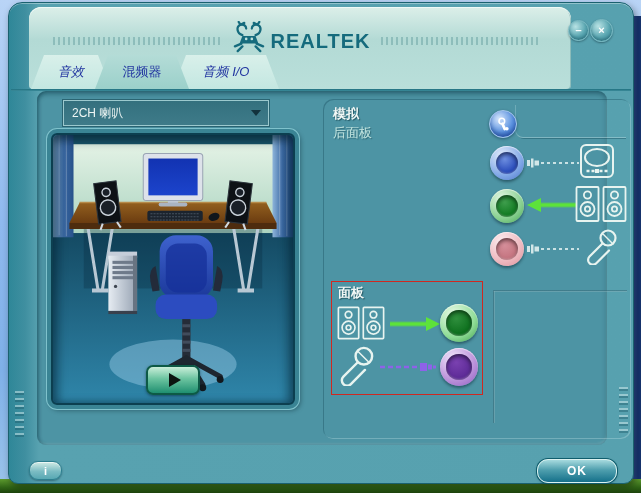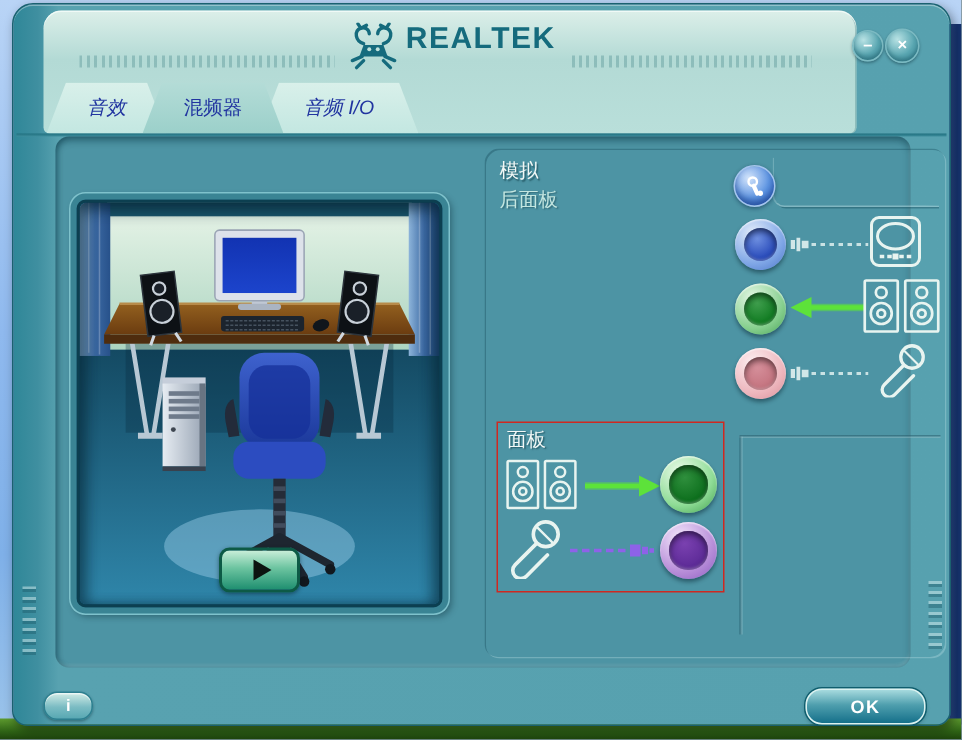--- a/index.html
+++ b/index.html
@@ -18,21 +18,21 @@
        border:1px solid #1a616f;border-radius:14px 14px 10px 10px;
        box-shadow:2px 3px 7px rgba(0,0,0,.4), inset 0 1px 0 rgba(255,255,255,.35);}
   .titlebar{position:absolute;left:20px;top:4px;width:542px;height:82px;
        background:linear-gradient(180deg,#dcefe9 0%,#b3dad5 40%,#b9dfda 100%);
        border-radius:12px 12px 4px 4px;
        box-shadow:inset 0 1px 0 #f0faf7, inset -1px 0 0 rgba(20,90,100,.25);}
   .titlebar .dots{position:absolute;top:30px;height:8px;
        background:repeating-linear-gradient(90deg,rgba(110,165,165,.55) 0 2px,transparent 2px 5px);}
   .dots.l{left:24px;width:170px;} .dots.r{right:30px;width:160px;}
   .brand{position:absolute;left:0;right:0;top:8px;height:38px;display:flex;
-       align-items:flex-start;justify-content:center;gap:3px;}
+       align-items:flex-end;justify-content:center;gap:3px;}
   .brand-text{font-size:20px;font-weight:bold;letter-spacing:1px;color:var(--brand-teal,#156b7d);}
   .winbtn{position:absolute;width:19px;height:19px;border-radius:50%;
        background:radial-gradient(circle at 35% 30%,#b8e2e4,#5aa7b2 55%,#3b8c9d);
        border:1px solid #7cbac2;color:#fff;font-size:11px;font-weight:bold;
        display:flex;align-items:center;justify-content:center;line-height:1;
        box-shadow:0 1px 2px rgba(0,30,40,.4), inset 0 -2px 3px rgba(0,50,60,.35);cursor:default;}
   .btn-min{left:559px;top:17px;} .btn-close{left:581px;top:16px;width:21px;height:21px;}
   
   .tab{position:absolute;top:52px;height:34px;display:flex;align-items:center;justify-content:center;
        clip-path:polygon(13px 0,calc(100% - 13px) 0,100% 100%,0 100%);
@@ -65,21 +65,21 @@
   .play{position:absolute;left:50%;bottom:10px;transform:translateX(-50%);
        width:50px;height:26px;border:2px solid #0d5a46;border-radius:7px;
        background:linear-gradient(180deg,#c9eed9 0%,#6cc4a0 45%,#1f8f70 100%);
        display:flex;align-items:center;justify-content:center;cursor:pointer;
        box-shadow:0 1px 3px rgba(0,20,30,.5);}
   .play .tri{width:0;height:0;border-top:7px solid transparent;border-bottom:7px solid transparent;
        border-left:12px solid #0c1410;margin-left:3px;}
   
   .rpanel{position:absolute;left:286px;top:8px;width:308px;height:340px;border-radius:10px;
        box-shadow:inset 1px 1px 0 rgba(16,70,85,.35), inset -1px -1px 0 rgba(205,235,238,.3);}
-  .lbl{color:#f2f8f6;font-size:13px;font-weight:normal;text-shadow:1px 1px 1px rgba(0,40,50,.55);}
+  .lbl{color:#f2f8f6;font-size:13px;font-weight:bold;text-shadow:1px 1px 1px rgba(0,40,50,.55);}
   .lbl-analog{position:absolute;left:10px;top:6px;}
   .lbl-back{position:absolute;left:10px;top:25px;color:#c4e6e0;font-weight:normal;font-size:13px;
        text-shadow:1px 1px 1px rgba(0,40,50,.4);}
   .settings-group{position:absolute;left:192px;top:6px;width:110px;height:32px;
        border-left:1px solid rgba(190,225,228,.3);border-bottom:1px solid rgba(190,225,228,.45);
        border-radius:0 0 0 8px;box-shadow:1px 2px 0 -1px rgba(18,70,85,.4);}
   .wrench-btn{position:absolute;left:166px;top:11px;width:26px;height:26px;border-radius:50%;
        background:radial-gradient(circle at 35% 30%,#d3e4fb,#5e95e2 55%,#2f64c9);
        border:1px solid #a5c4ec;display:flex;align-items:center;justify-content:center;cursor:pointer;
        box-shadow:0 1px 3px rgba(0,25,60,.45), inset 0 -3px 4px rgba(10,40,110,.5);}
@@ -149,20 +149,24 @@
     <div class="winbtn btn-min">–</div>
     <div class="winbtn btn-close">×</div>
 
     <div class="tab light t1">音效</div>
     <div class="tab light t3">音频 I/O</div>
     <div class="tab dark t2">混频器</div>
     <div class="tab-sep"></div>
 
     <div class="content">
 
+      <div class="select">
+        <span>2CH 喇叭</span>
+        <span class="arrow"></span>
+      </div>
 
       <div class="scene-frame">
         <div class="scene">
           <svg viewBox="0 0 234 262" preserveAspectRatio="none">
             <defs>
               <linearGradient id="wallG" x1="0" y1="0" x2="0" y2="1">
                 <stop offset="0" stop-color="#e9f5e9"></stop>
                   <stop offset="1" stop-color="#abd4c0"></stop>
               </linearGradient>
               <linearGradient id="floorG" x1="0" y1="0" x2="0" y2="1">

